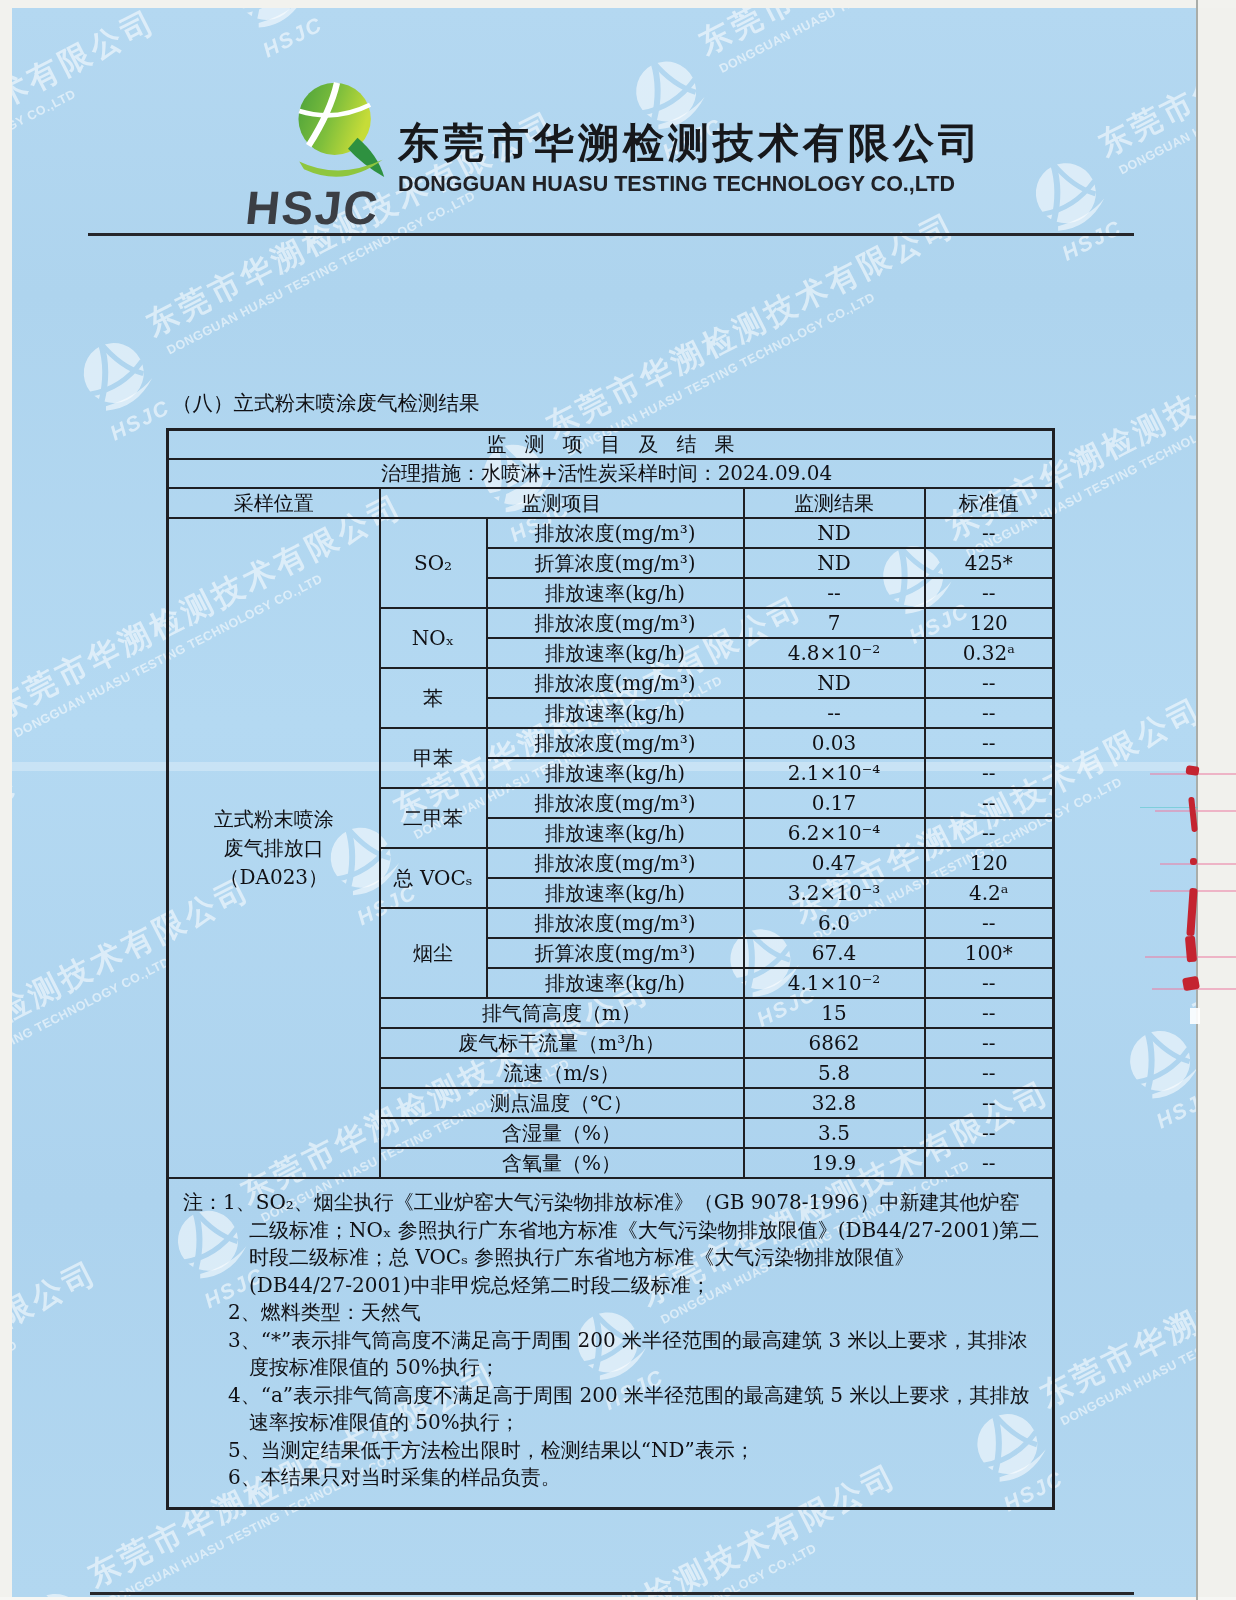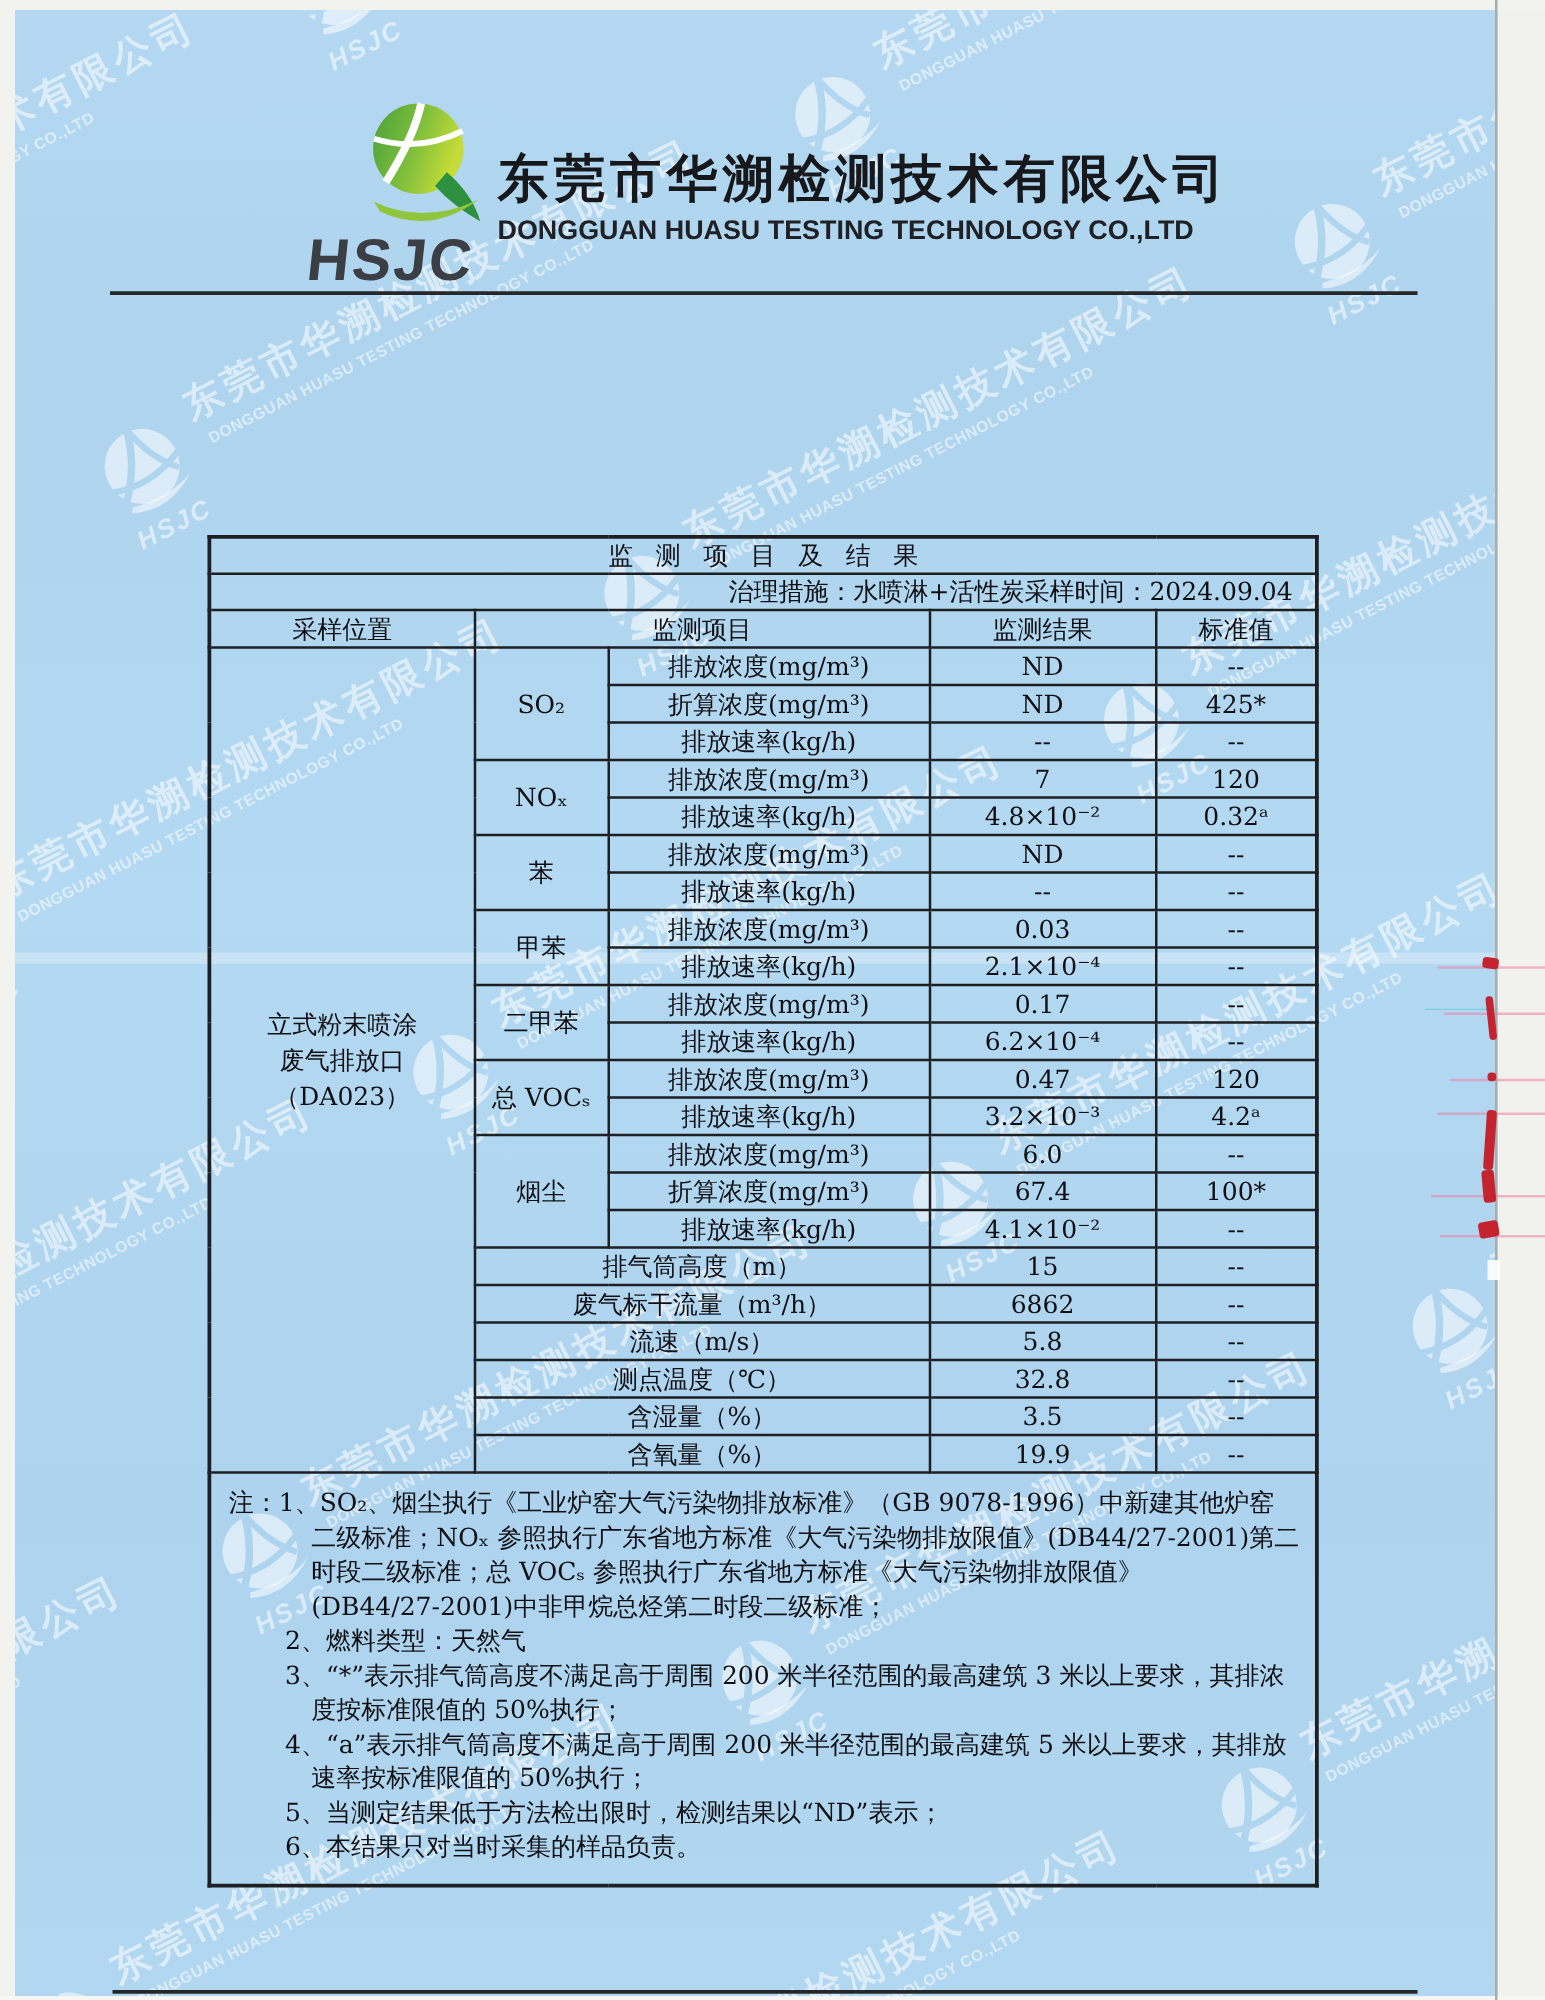--- a/index.html
+++ b/index.html
@@ -67,21 +67,21 @@
     position:absolute; left:166px; top:428px; z-index:2;
     border-collapse:collapse; table-layout:fixed; width:886px;
     border:3px solid #1e1f23;
   }
   .report-table td {
     border:2px solid #1e1f23; padding:0; text-align:center; vertical-align:middle;
     font-size:20px; color:#101014; overflow:hidden;
   }
   tr.h28 { height:28px; } tr.h30 { height:30px; }
   .band-cell { font-size:21px; letter-spacing:18px; padding-left:18px !important; }
-  .info-flex { display:flex; justify-content:flex-end; padding:0 18px 0 10px; }
+  .info-flex { display:flex; justify-content:center; padding:0 18px 0 10px; }
   .pos-cell div { line-height:29px; }
   .notes-cell { height:318px; vertical-align:top !important; text-align:left !important; padding:10px 10px 0 14px !important; }
   .notes-cell div { line-height:27.5px; white-space:nowrap; }
   .n-item { padding-left:45px; }
   .n-cont { padding-left:66px; }
   .footer-rule { position:absolute; left:90px; top:1592px; width:1044px; height:3px; background:#26272b; z-index:2; }
   
   .edge-top    { position:absolute; left:0; top:0; width:1236px; height:8px; background:#f2f2ee; z-index:4; }
   .edge-left   { position:absolute; left:0; top:0; width:12px; height:1600px; background:#f2f2ee; z-index:4; }
   .edge-bottom { position:absolute; left:0; top:1597px; width:1236px; height:3px; background:#f7f7f4; z-index:4; }
@@ -387,20 +387,21 @@
     <path d="M12,106 Q62,130 118,104 Q70,140 18,116 Z" fill="#8fc63e"></path>
   </svg>
   <div class="logo-text">HSJC</div>
   <div class="company-cn">东莞市华溯检测技术有限公司</div>
   <div class="company-en">DONGGUAN HUASU TESTING TECHNOLOGY CO.,LTD</div>
   <div class="header-rule"></div>
 
 
   <div class="meta-row">
   </div>
+  <div class="section-title">（八）立式粉末喷涂废气检测结果</div>
 
   <table class="report-table">
     <colgroup>
       <col style="width:212px">
         <col style="width:107px">
         <col style="width:257px">
         <col style="width:181px">
         <col style="width:129px">
     </colgroup>
     <tbody>

